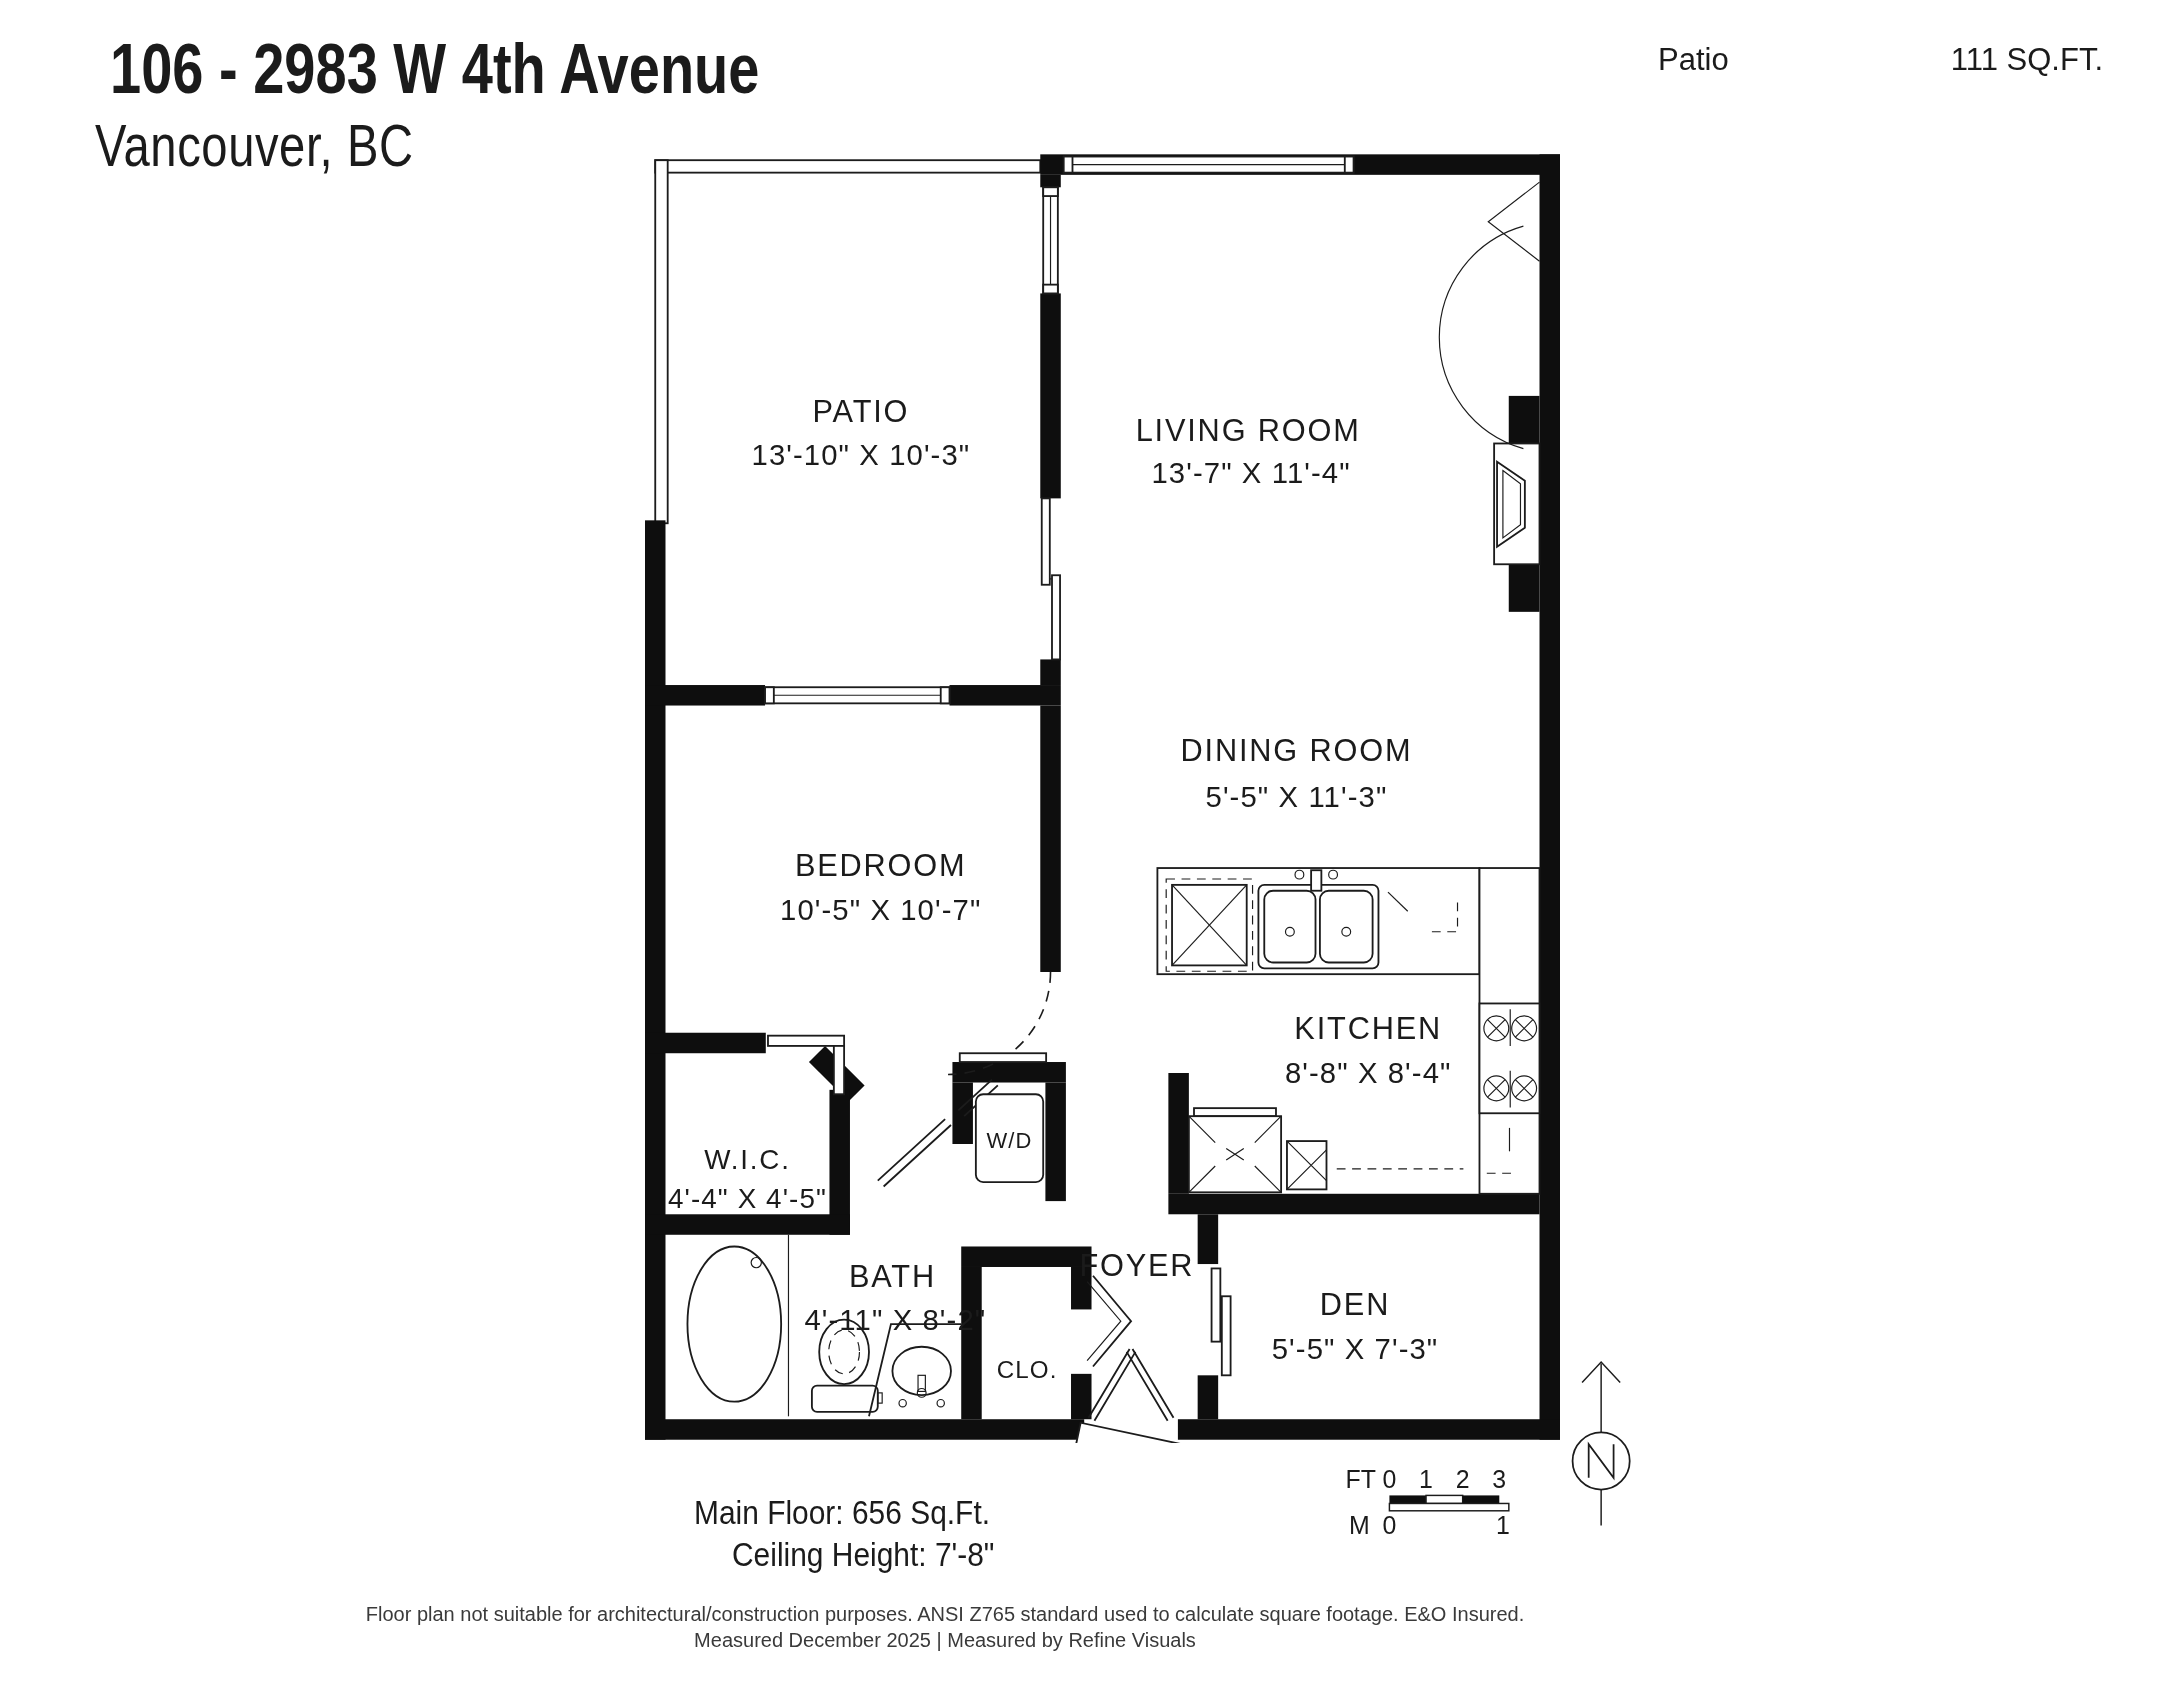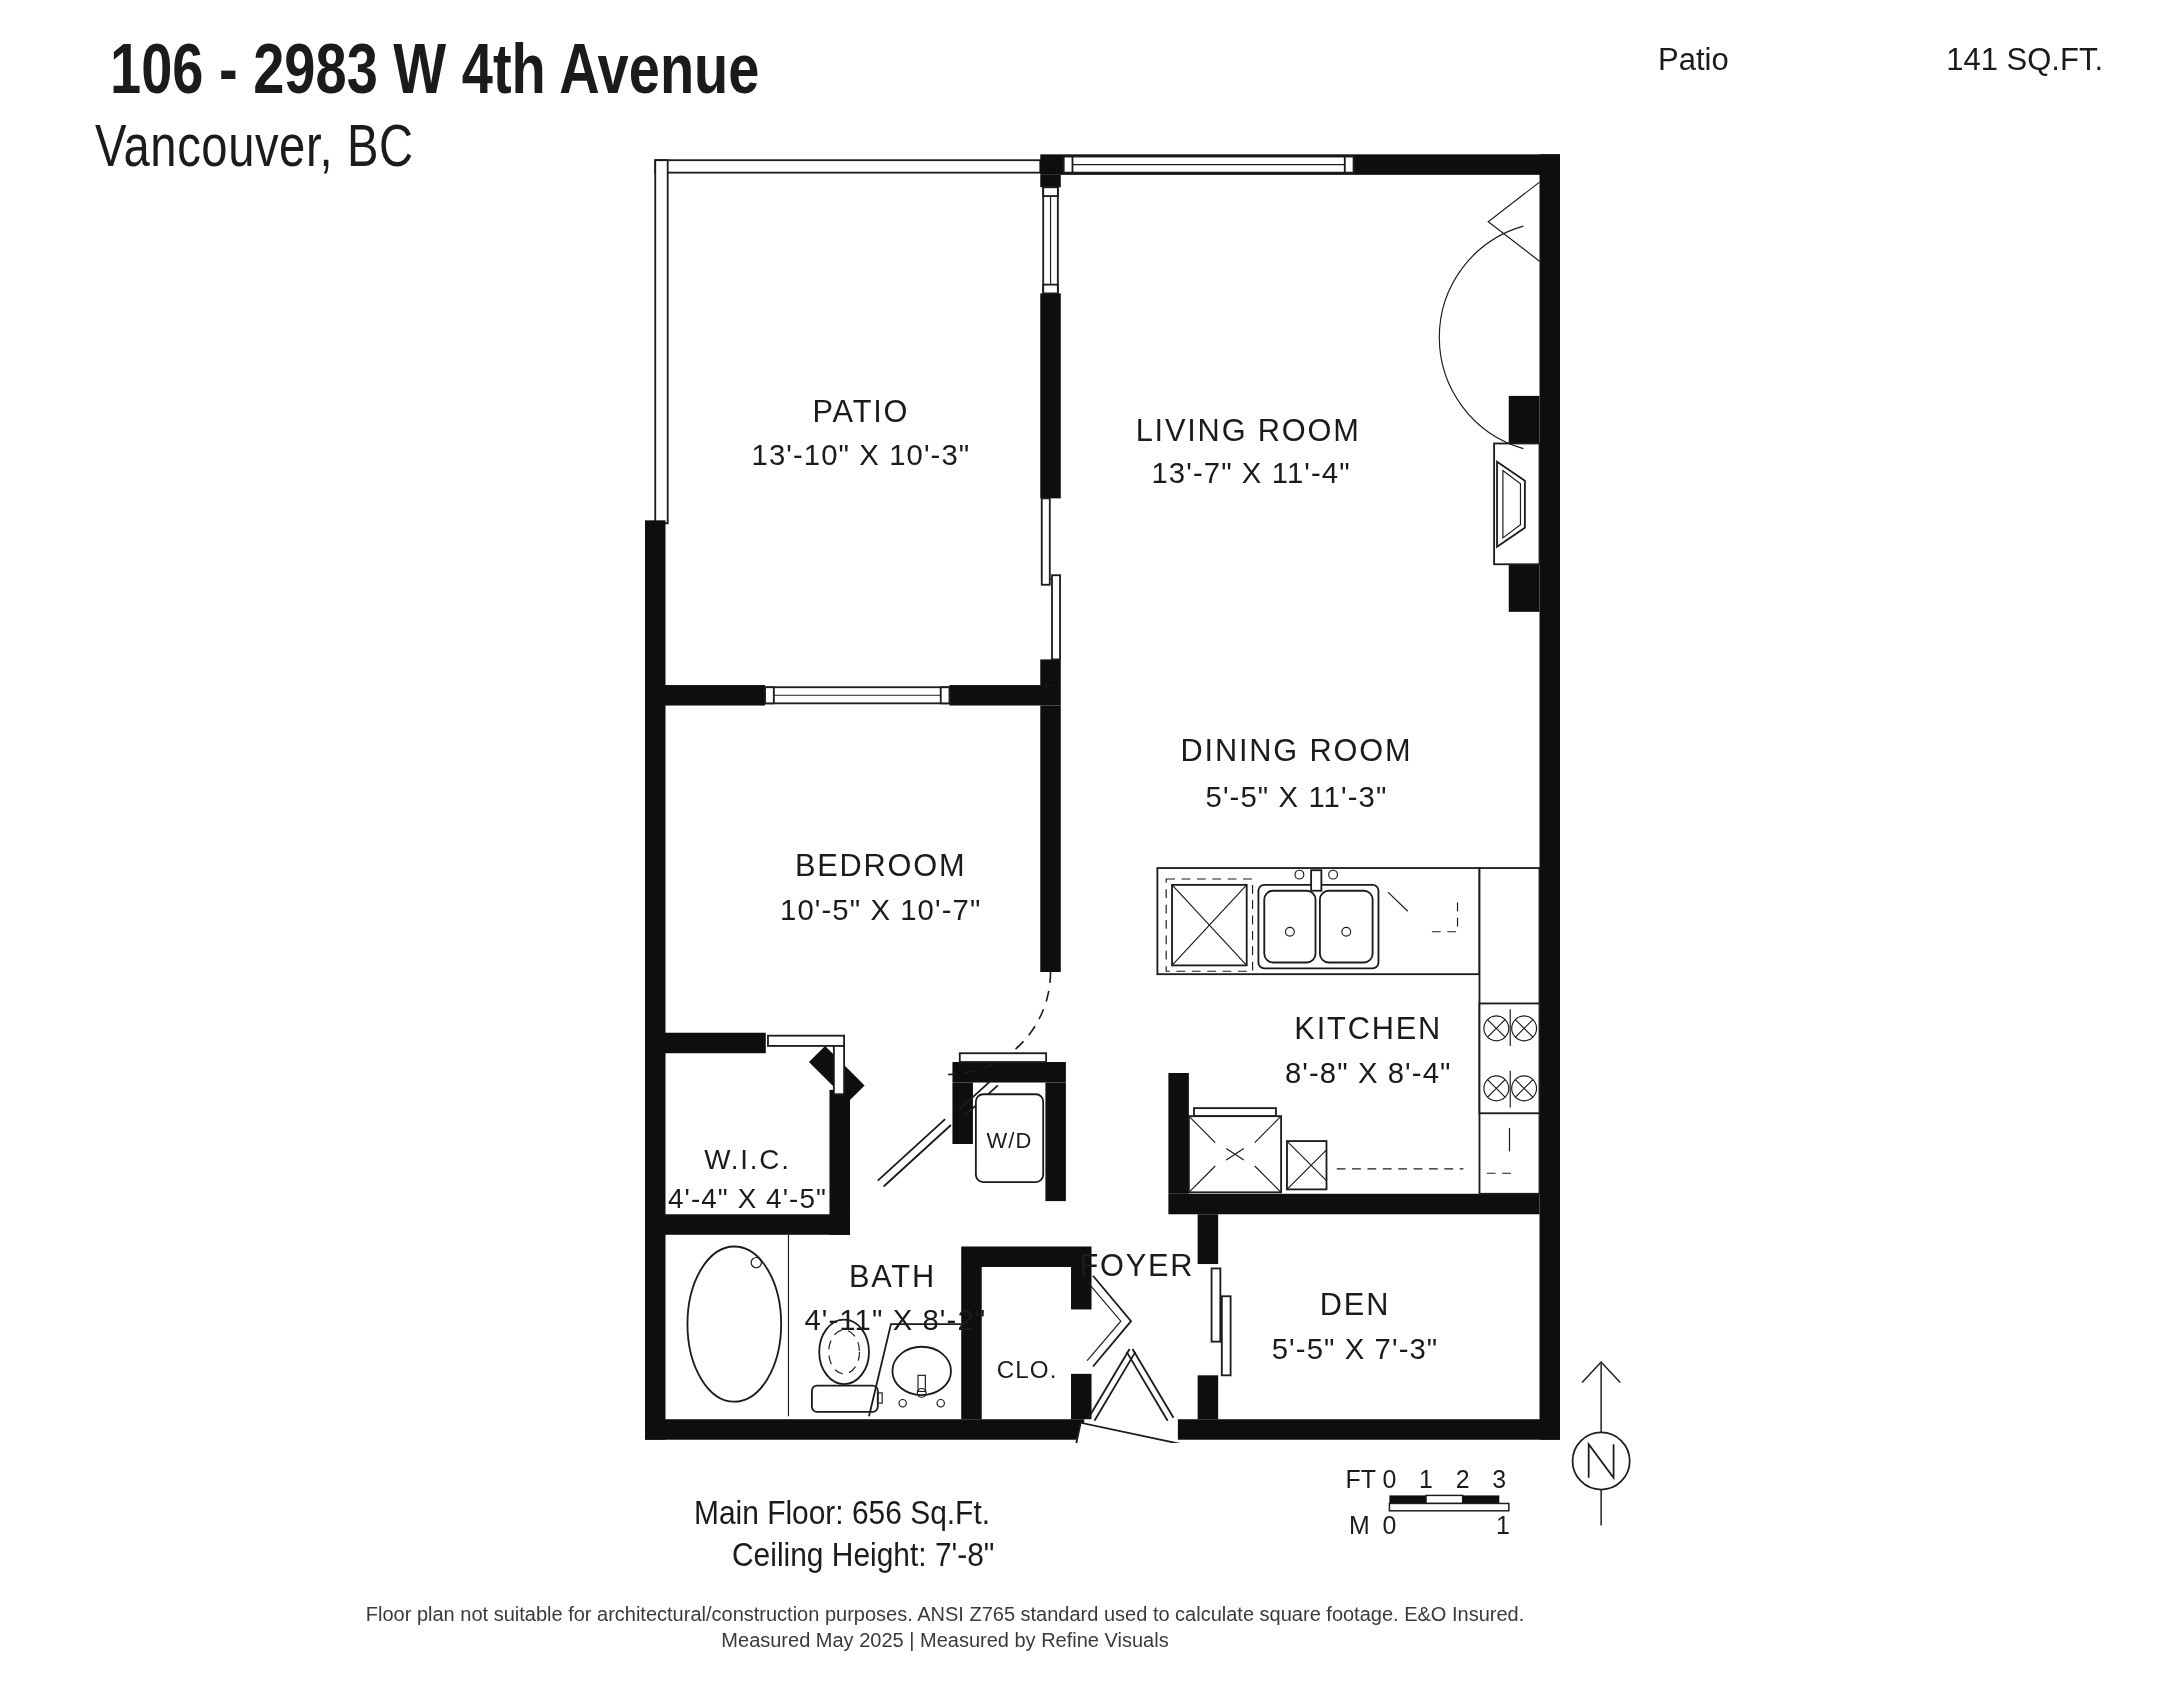--- a/index.html
+++ b/index.html
@@ -30,21 +30,21 @@
 </style>
 </head>
 <body>
 
 <div class="abs" id="title"><span class="narrow">106 - 2983 W 4th Avenue</span></div>
 <div class="abs" id="subtitle"><span class="narrow">Vancouver, BC</span></div>
 
 <div class="abs" id="area-summary">
   <div class="row">
     <span>Patio</span>
-    <span>141 SQ.FT.</span>
+    <span>111 SQ.FT.</span>
   </div>
 </div>
 
 <svg class="abs" style="left:645px;top:154px;" width="915" height="1289" viewBox="0 0 1250 1760">
 
   <g>
     <rect class="thinw" x="14" y="8" width="526" height="17"></rect>
     <rect class="thinw" x="14" y="8" width="17" height="496"></rect>
   </g>
 
@@ -283,15 +283,15 @@
   </g>
 </svg>
 
 <div class="abs" id="floor-stats">
   <div><span class="narrow88">Main Floor: 656 Sq.Ft.</span></div>
   <div><span class="narrow88">Ceiling Height: 7'-8"</span></div>
 </div>
 
 <div class="abs" id="disclaimer">
   <div>Floor plan not suitable for architectural/construction purposes. ANSI Z765 standard used to calculate square footage. E&amp;O Insured.</div>
-  <div>Measured May 2025 | Measured by Refine Visuals</div>
+  <div>Measured December 2025 | Measured by Refine Visuals</div>
 </div>
 
 
 </body></html>

